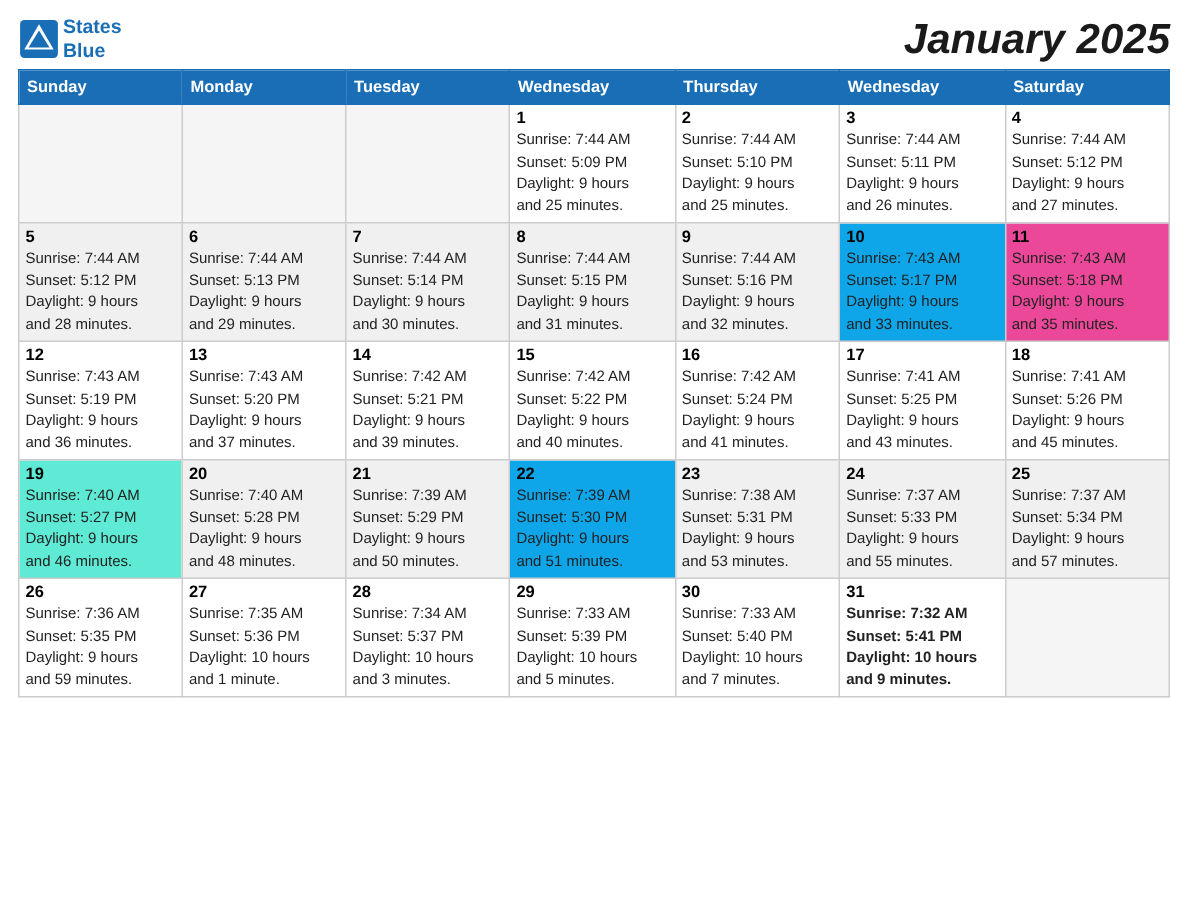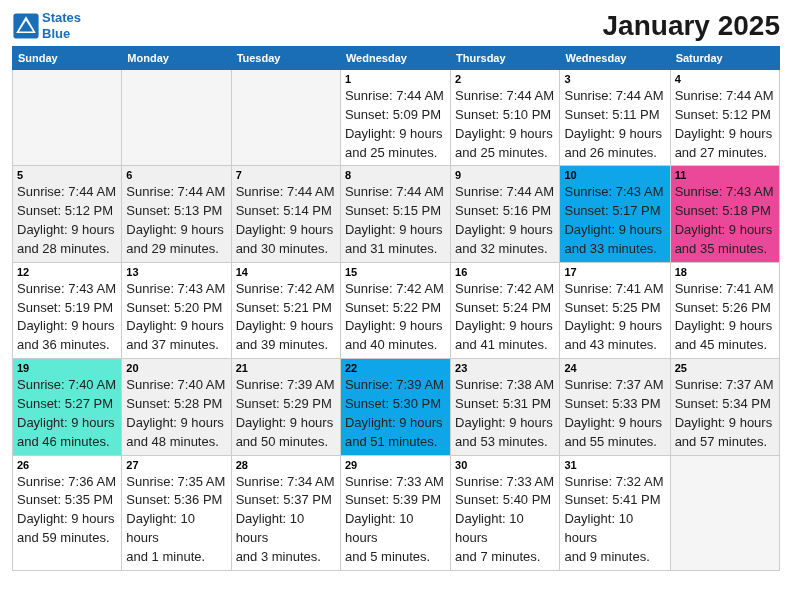--- a/index.html
+++ b/index.html
@@ -33,20 +33,21 @@
     .logo-text span {
       color: #1a6eb5;
       font-weight: bold;
     }
     .logo-icon {
       width: 28px;
       height: 28px;
     }
     .title-block {
       text-align: right;
+      font-style: italic;
     }
     .main-title {
       font-size: 28px;
       font-weight: bold;
       color: #1a1a1a;
     }
     .subtitle {
       font-size: 14px;
       color: #333;
       margin-top: 2px;
@@ -76,21 +77,21 @@
       background: #f5f5f5;
     }
     .day-num {
       font-weight: bold;
       font-size: 11px;
       margin-bottom: 2px;
       display: block;
     }
     .day-info {
       color: #222;
-      font-size: 13px;
+      font-size: 10px;
       line-height: 1.45;
     }
     tr:nth-child(even) td:not(.empty) {
       background: #fff;
     }
     tr:nth-child(odd) td:not(.empty) {
       background: #fff;
     }
   </style>
 </head>
@@ -344,21 +345,21 @@
           </td>
           <td>
             <span class="day-num">30</span>
             <div class="day-info" style="white-space: pre-line;">Sunrise: 7:33 AM
 Sunset: 5:40 PM
 Daylight: 10 hours
 and 7 minutes.</div>
           </td>
           <td>
             <span class="day-num">31</span>
-            <div class="day-info" style="white-space: pre-line;">Sunrise: 7:32 AM
+            <div class="day-info" style="white-space: pre-line; font-weight: bold;">Sunrise: 7:32 AM
 Sunset: 5:41 PM
 Daylight: 10 hours
 and 9 minutes.</div>
           </td>
           <td class="empty"></td>
         </tr>
       </tbody>
   </table>
 </div>
 

